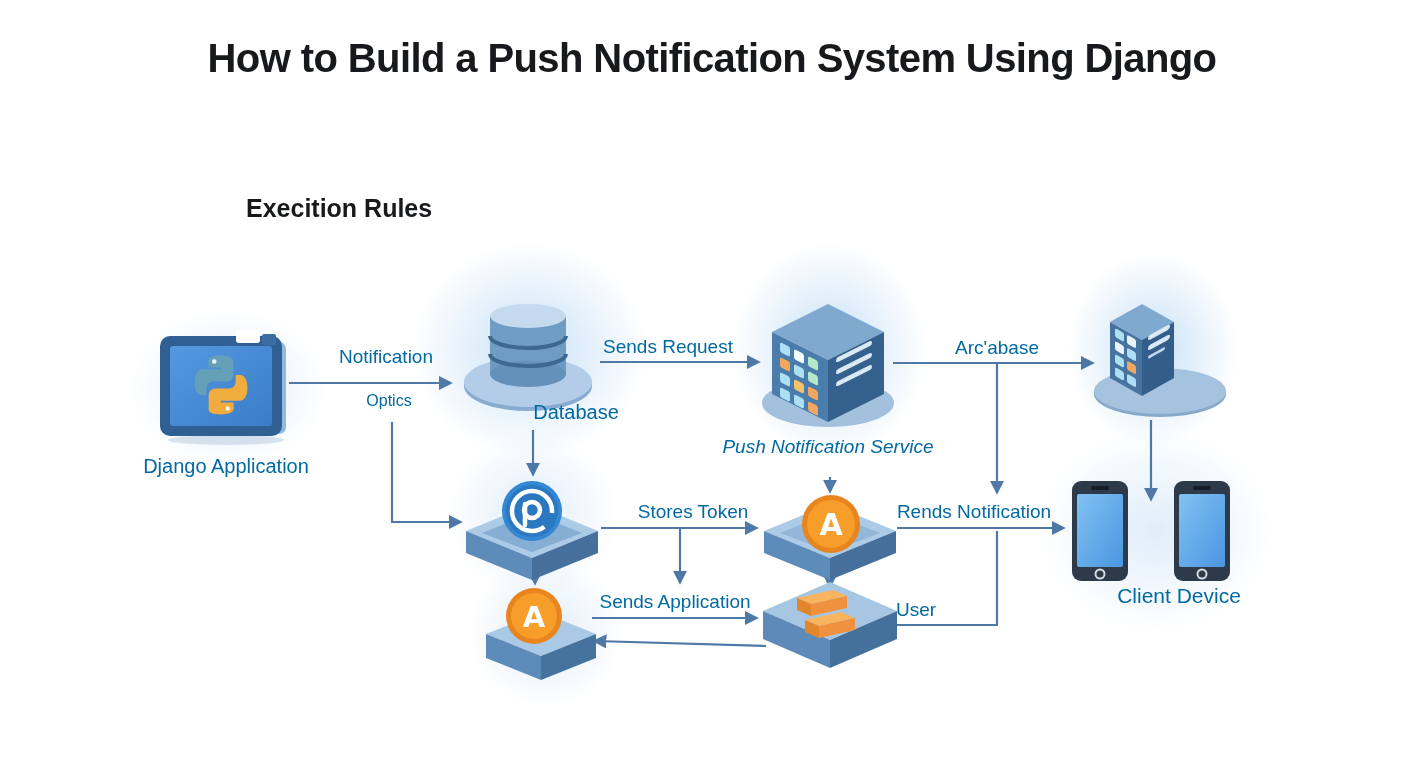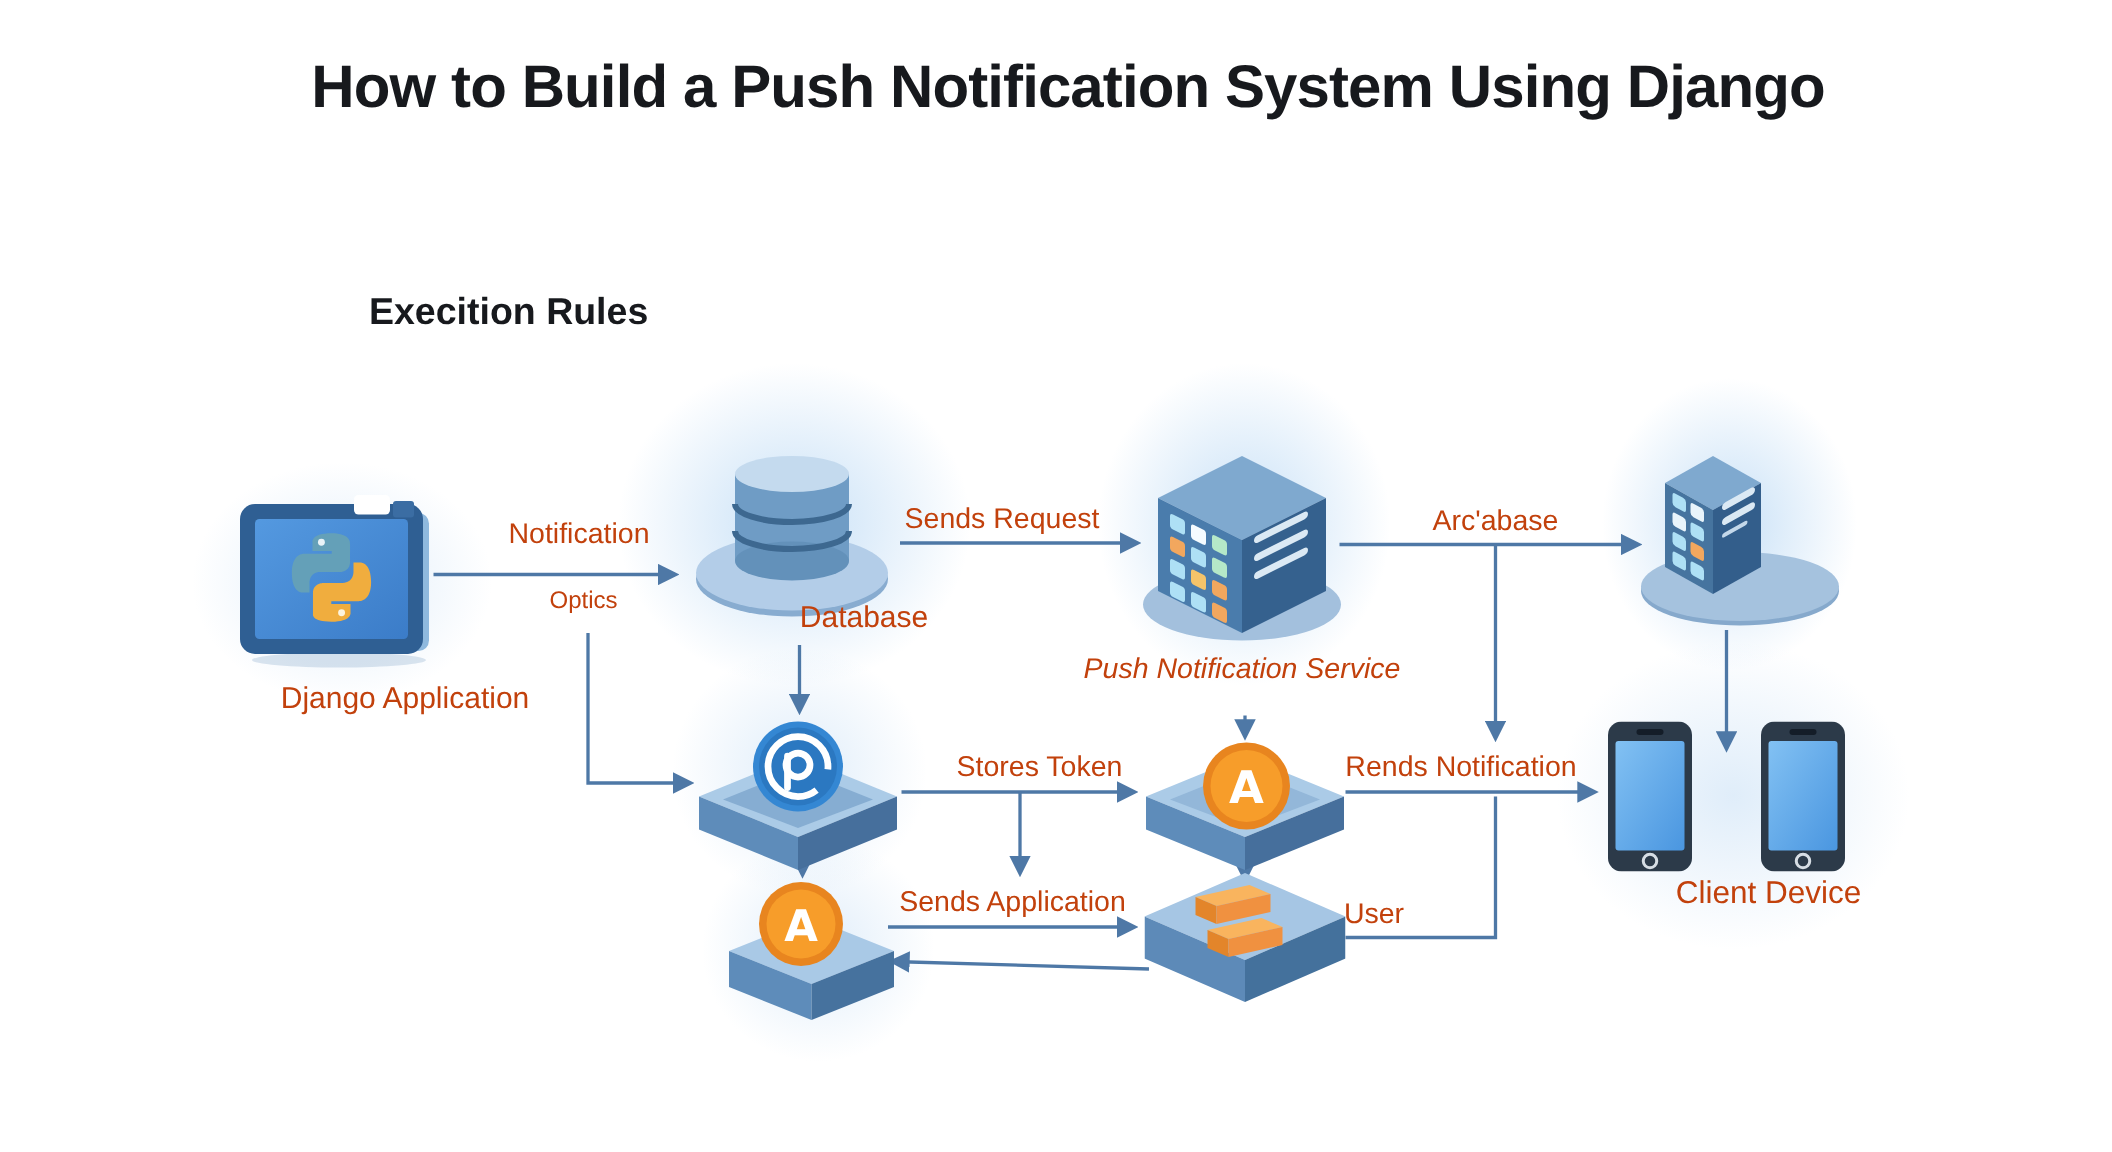--- a/index.html
+++ b/index.html
@@ -6,21 +6,21 @@
   .canvas{
     position:relative;width:1408px;height:768px;overflow:hidden;background:#ffffff;
     font-family:"Liberation Sans", sans-serif;color:#17191d;padding-left:16px;
   }
   .glow{position:absolute;border-radius:50%;z-index:1;
     background:radial-gradient(closest-side, rgba(170,208,242,0.65), rgba(170,208,242,0));}
   .glow.soft{background:radial-gradient(closest-side, rgba(185,215,243,0.45), rgba(185,215,243,0));}
   #connectors{position:absolute;left:0;top:0;z-index:2;}
   .node{position:absolute;z-index:3;}
   .lbl{position:absolute;z-index:4;transform:translateX(-50%);white-space:nowrap;
-       font-size:20px;color:#c2410c;}
+       font-size:20px;color:#0369a1;}
   .title{position:absolute;top:36px;left:50%;transform:translateX(-50%);
        font-size:40px;font-weight:700;letter-spacing:-0.6px;color:#17191d;z-index:4;white-space:nowrap;}
   .section{position:absolute;left:246px;top:194px;font-size:25px;font-weight:600;z-index:4;}
   .edge-lbl{font-size:19px;}
   .node-lbl{font-size:20px;}
   .two-line{text-align:center;line-height:1.15;font-style:italic;}
   svg{display:block;}
 </style>
 </head>
 <body>
@@ -79,21 +79,21 @@
       <rect x="112" y="6" width="14" height="11" rx="2" fill="#3b6da3"></rect>
       <rect x="20" y="18" width="102" height="80" rx="3" fill="url(#scr)"></rect>
       <g transform="translate(39,25) scale(0.64)">
         <path fill="#64a0b8" d="M49.9 4c-21 0-19.7 9.1-19.7 9.1l.02 9.4h20v2.8H21.9S8.7 23.9 8.7 45.2 20.2 65.7 20.2 65.7h6.9v-9.8s-.4-11.5 11.3-11.5h19.9s11 .2 11-10.6V14.9S71 4 49.9 4z"></path>
         <circle cx="39.5" cy="13.2" r="3.6" fill="#e9f3f8"></circle>
         <path fill="#f0ad3e" d="M50.1 96c21 0 19.7-9.1 19.7-9.1l-.02-9.4h-20v-2.8h28.3s13.2 1.4 13.2-19.9S79.8 34.3 79.8 34.3h-6.9v9.8s.4 11.5-11.3 11.5H41.7s-11-.2-11 10.6v22.1S29 96 50.1 96z"></path>
         <circle cx="60.5" cy="86.8" r="3.6" fill="#fdf4de"></circle>
       </g>
     </svg>
   </div>
-  <div class="lbl node-lbl" style="left:226px;top:455px;margin-left:44px;">Django Application</div>
+  <div class="lbl node-lbl" style="left:226px;top:455px;">Django Application</div>
 
   <div class="node" style="left:458px;top:298px;">
     <svg width="140" height="118" viewBox="0 0 140 118">
       <ellipse cx="70" cy="88" rx="64" ry="25" fill="#88acd0"></ellipse>
       <ellipse cx="70" cy="84" rx="64" ry="25" fill="#b3cde8"></ellipse>
       <rect x="32" y="18" width="76" height="58" fill="#6f9cc5"></rect>
       <ellipse cx="70" cy="76" rx="38" ry="13" fill="#6391ba"></ellipse>
       <path d="M32,38 A38,12 0 0 0 108,38" stroke="#3d6890" stroke-width="4" fill="none"></path>
       <path d="M32,56 A38,12 0 0 0 108,56" stroke="#3d6890" stroke-width="4" fill="none"></path>
       <ellipse cx="70" cy="18" rx="38" ry="12" fill="#c4daee"></ellipse>

